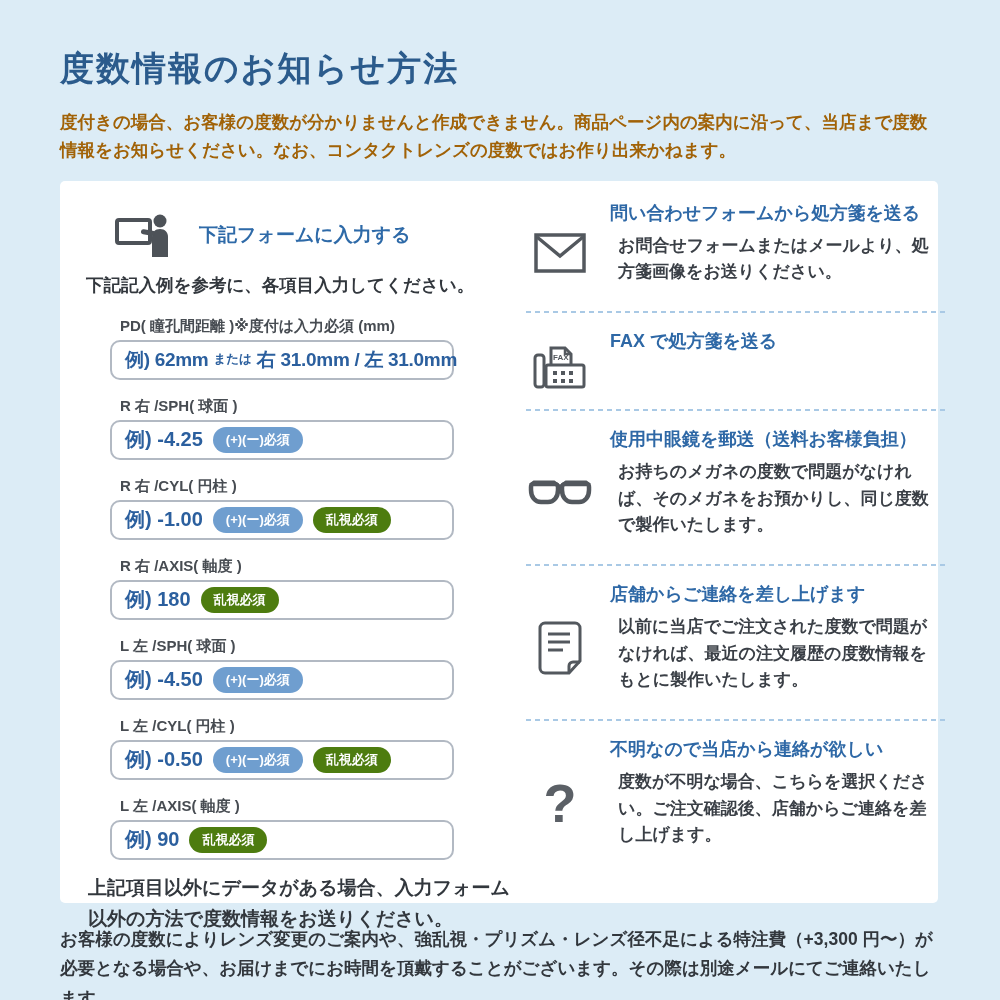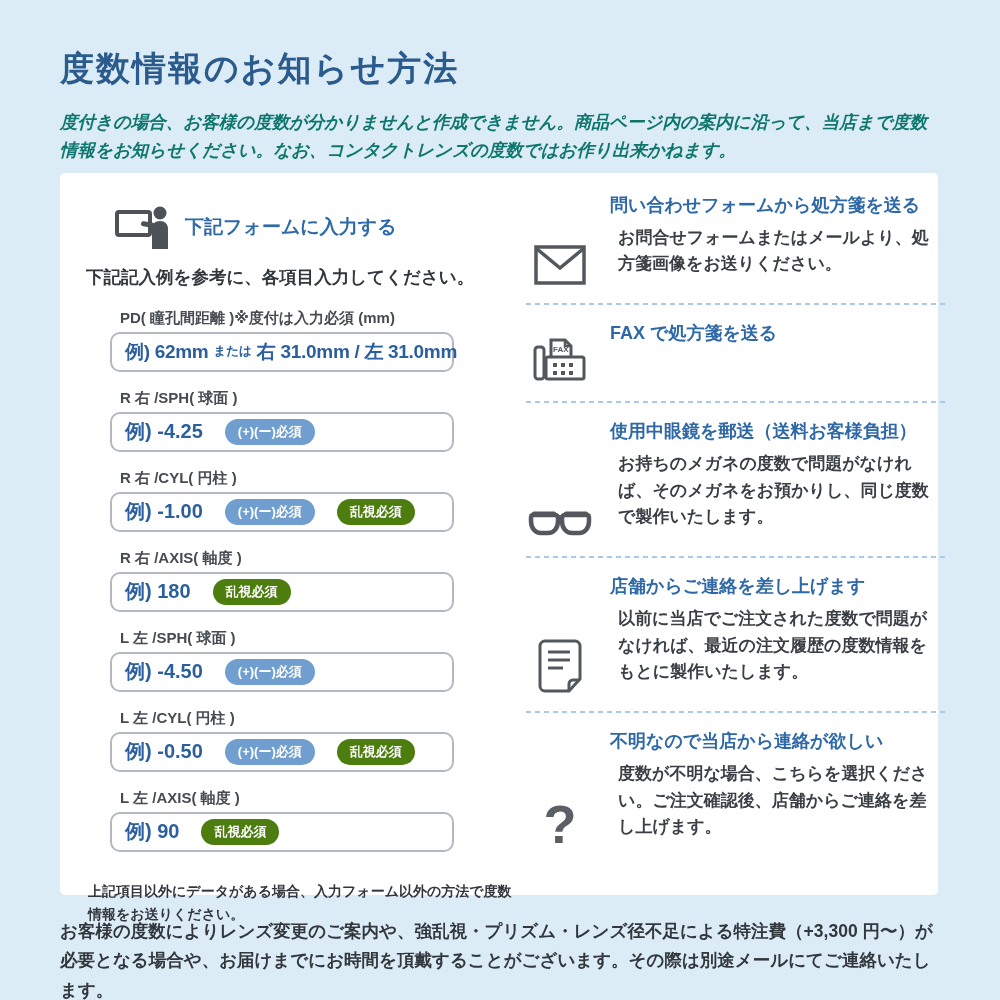--- a/index.html
+++ b/index.html
@@ -12,75 +12,75 @@
     overflow:hidden;
   }
   .page { padding:46px 60px 0; }
 
   .page-title {
     margin:0 0 16px;
     font-size:34px; font-weight:bold; letter-spacing:2px;
     color:#2b5b8c;
   }
   .intro {
-    margin:0 0 8px; width:884px;
-    font-size:17.5px; font-weight:bold; line-height:1.62; color:#0f766e;font-style:italic;
+    margin:0 0 16px; width:884px;
+    font-size:17.5px; font-weight:bold; line-height:1.62; color:#a16207;
   }
 
   
   .card {
     width:878px; height:722px;
     background:#ffffff; border-radius:5px;
     display:flex;
   }
   .col-left  { width:438px; padding:28px 0 0 26px; }
   .vdivider  {
     width:2px; margin:30px 0 34px;
     background:repeating-linear-gradient(to bottom,#8cb4dc 0 5px,transparent 5px 9px);
   }
   .col-right { flex:1; padding:4px 26px 0 0; }
 
   
-  .form-header { display:flex; align-items:center; gap:13px; margin:4px 0 16px 28px; }
+  .form-header { display:flex; align-items:center; gap:27px; margin:4px 0 16px 28px; }
   .form-header-title { font-size:19px; font-weight:bold; color:#2e6aa8; }
   .instruction { margin:0 0 20px 0; font-size:17.5px; font-weight:bold; color:#32373d; }
 
   .fields { margin-left:24px; width:344px; }
   .field-label {
     margin:17px 0 4px 10px;
     font-size:15px; font-weight:bold; color:#474c52;
   }
   .field-box {
     height:40px; margin-bottom:10px;
     border:2px solid #b2b9c3; border-radius:10px;
     background:#fff;
-    display:flex; align-items:center; gap:22px;
+    display:flex; align-items:center; gap:10px;
     padding:0 8px 0 13px;
   }
   .field-box.tight { gap:5px; padding-right:4px; }
   .ex { font-size:20px; font-weight:bold; color:#2b5f9e; white-space:nowrap; }
   .tight .ex { font-size:19px; letter-spacing:-0.3px; }
   .ex-small { font-size:12.5px; font-weight:bold; color:#2b5f9e; white-space:nowrap; }
   .pill {
     font-size:13px; font-weight:bold; color:#fff;
     padding:4px 13px; border-radius:20px; white-space:nowrap;
   }
   .pill-blue   { background:#6f9ecf; }
   .pill-orange { background:#4d7c0f; }
 
   .note {
-    margin:28px 0 0 2px; width:430px;
-    font-size:14px; font-weight:bold; line-height:1.65; color:#32373d;
+    margin:12px 0 0 2px; width:430px;
+    font-size:19px; font-weight:bold; line-height:1.65; color:#32373d;
   }
 
   
   .method { display:flex; gap:18px; padding:16px 0 18px 30px; }
   .m-icon {
     width:64px; flex-shrink:0;
-    display:flex; justify-content:center; align-items:flex-end;
+    display:flex; justify-content:center; align-items:center;
     padding-top:12px; color:#53585e;
   }
   .m-title { margin:0 0 7px; font-size:18px; font-weight:bold; color:#2e68a6; }
   .m-body  { margin:8px; width:322px; font-size:17px; font-weight:bold; line-height:1.55; color:#3a3f46; }
   .hdivider {
     height:2px; margin:0 0 0 28px;
     background:repeating-linear-gradient(to right,#a9c9e5 0 5px,transparent 5px 9px);
   }
   .qmark { font-size:54px; font-weight:bold; color:#5b6066; line-height:0.9; }
 

